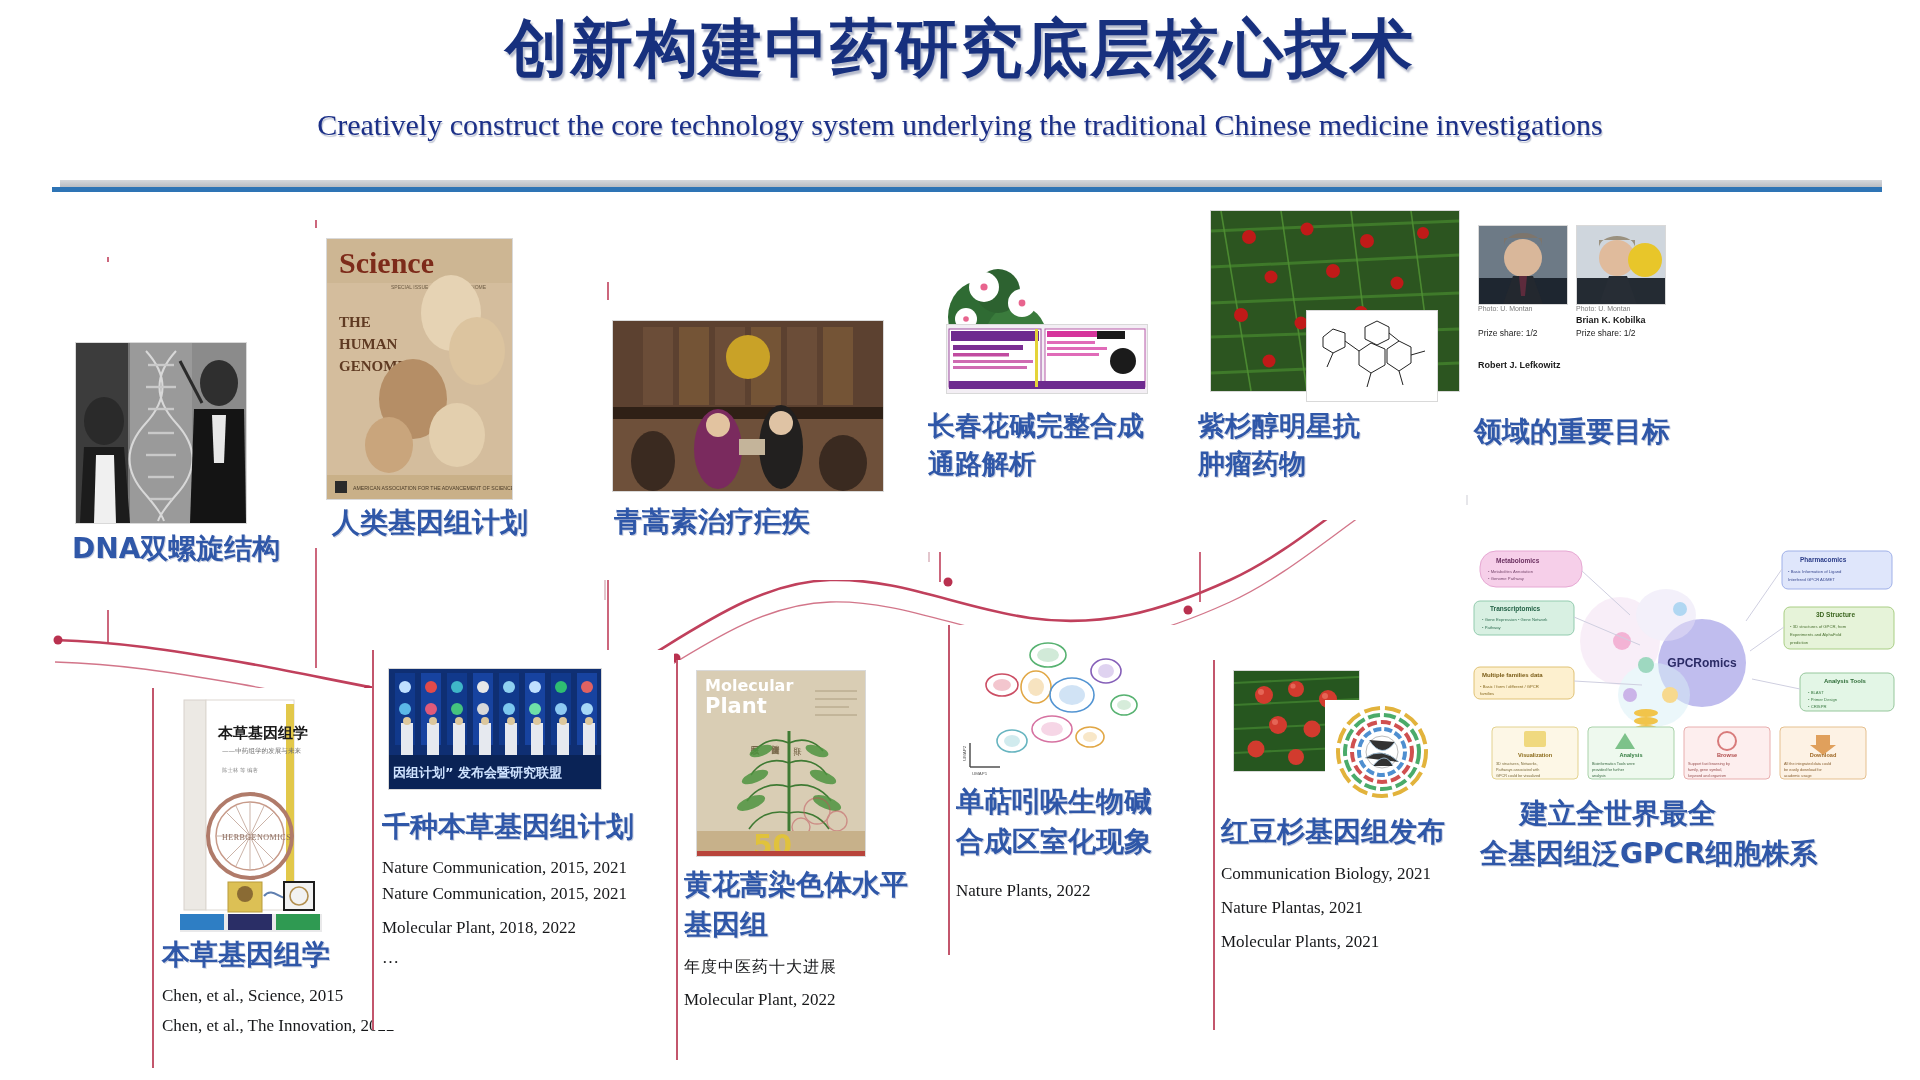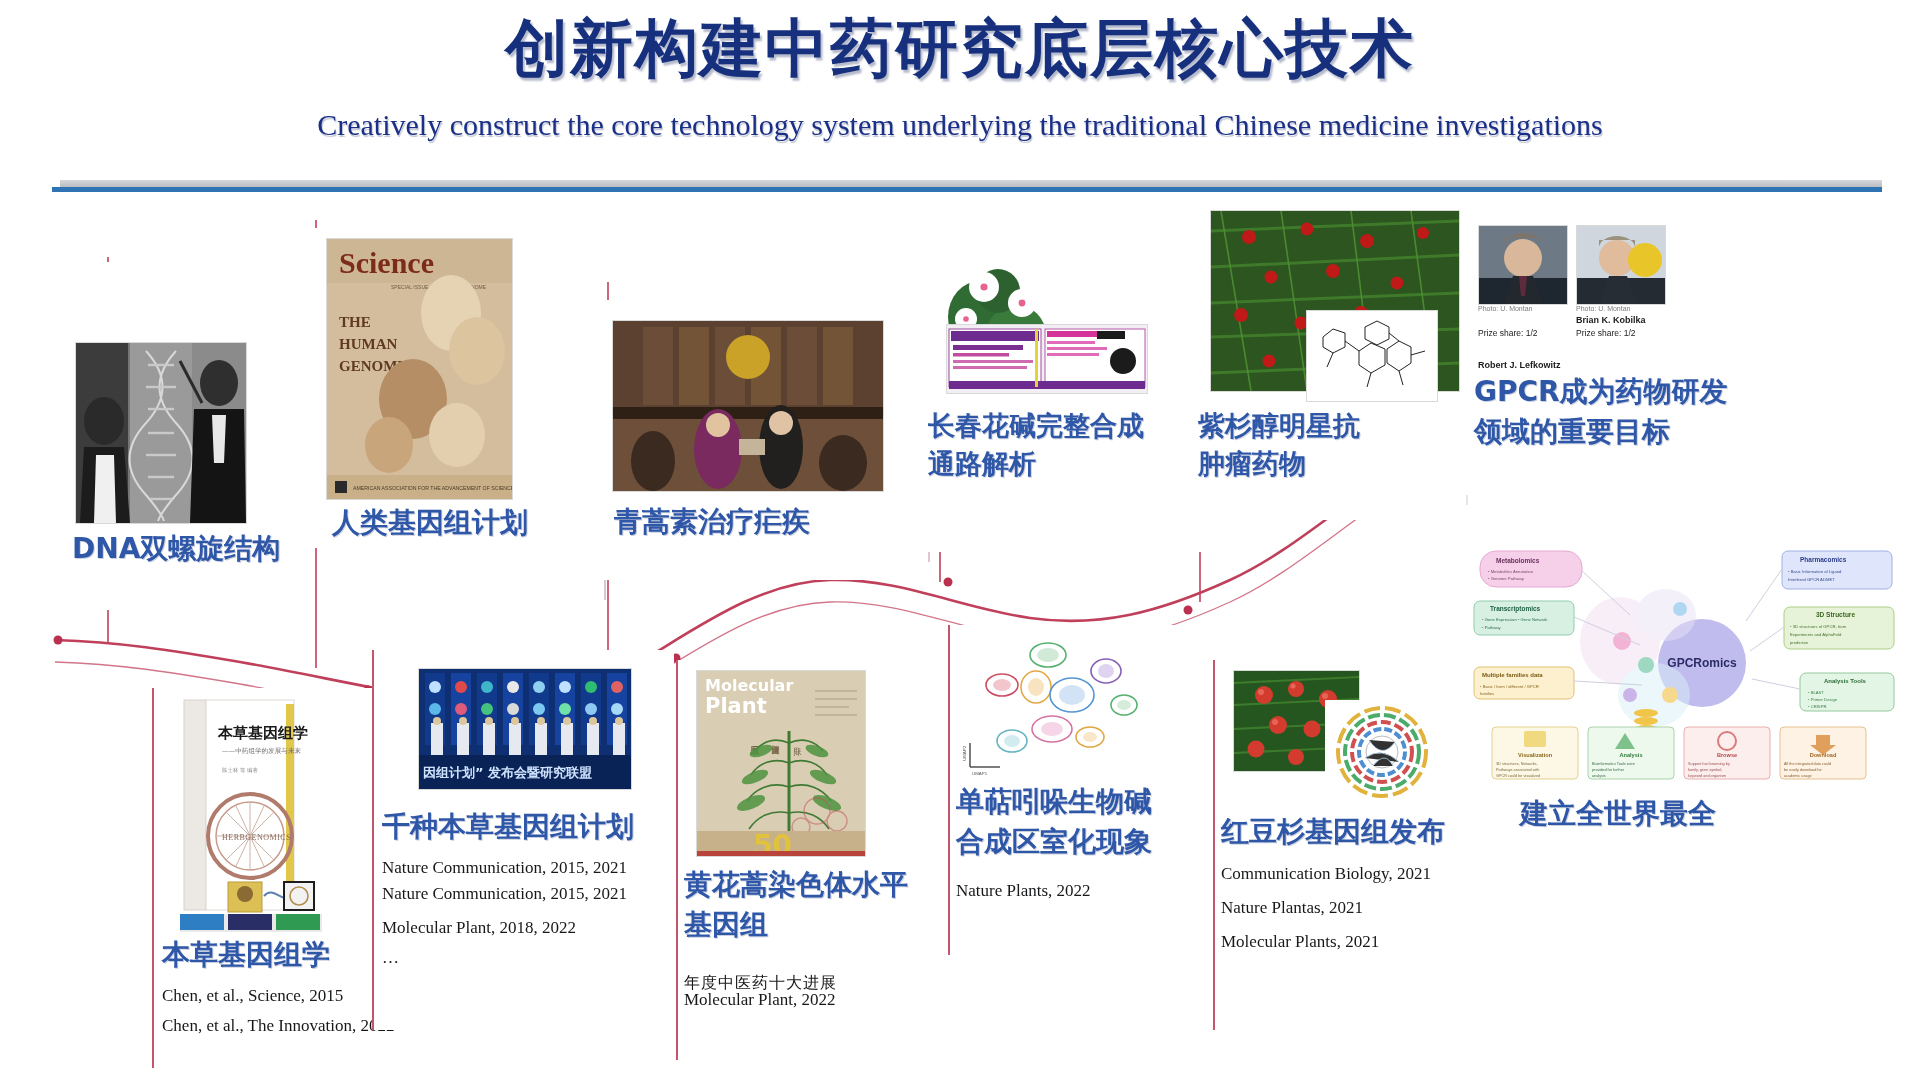--- a/index.html
+++ b/index.html
@@ -59,21 +59,21 @@
   }
   .cap-cn.wrap{white-space:normal;}
   .ref{
     position:absolute;
     font-family:"Liberation Serif", serif;
     font-size:17px;
     color:#17181a;
     line-height:1.85;
     white-space:nowrap;
   }
-  .ref.cn{font-family:"DejaVu Sans", sans-serif;font-size:16px;letter-spacing:1px;margin-top:16px;}
+  .ref.cn{font-family:"DejaVu Sans", sans-serif;font-size:16px;letter-spacing:1px;}
 
   
   .ph{position:absolute;left:0;top:0;right:0;bottom:0;}
   .lbl{position:absolute;font-family:"Liberation Sans",sans-serif;}
 
   .sep{position:absolute;width:2px;background:#e3c6cd;}
 </style>
 </head>
 <body>
 
@@ -331,21 +331,20 @@
       </svg>
     </div>
     <div class="lbl" style="left:12px;top:100px;font-size:7px;color:#7b7b7b;">Photo: U. Montan</div>
     <div class="lbl" style="left:12px;top:110px;font-size:9px;font-weight:bold;color:#1b1b1b;margin-top:45px;">Robert J. Lefkowitz</div>
     <div class="lbl" style="left:12px;top:123px;font-size:8.5px;color:#1b1b1b;">Prize share: 1/2</div>
 
     <div class="lbl" style="left:110px;top:100px;font-size:7px;color:#7b7b7b;">Photo: U. Montan</div>
     <div class="lbl" style="left:110px;top:110px;font-size:9px;font-weight:bold;color:#1b1b1b;">Brian K. Kobilka</div>
     <div class="lbl" style="left:110px;top:123px;font-size:8.5px;color:#1b1b1b;">Prize share: 1/2</div>
 
-    <div class="cap-cn" style="left:8px;top:170px;font-size:28px;">GPCR成为药物研发</div>
     <div class="cap-cn" style="left:8px;top:210px;font-size:28px;">领域的重要目标</div>
   </div>
 
   <div class="card bordL" style="left:152px;top:688px;width:220px;height:380px;">
     <div class="pic" style="left:24px;top:8px;width:140px;height:220px;">
       <svg class="ph" viewBox="0 0 140 220" preserveAspectRatio="none">
         <rect width="140" height="220" fill="#ffffff"></rect>
         <rect x="6" y="4" width="22" height="210" fill="#ece9e4" stroke="#d7d2cb"></rect>
         <rect x="28" y="4" width="88" height="210" fill="#ffffff" stroke="#ddd8d2"></rect>
         <rect x="108" y="8" width="8" height="202" fill="#e2c84a"></rect>
@@ -376,21 +375,21 @@
         <rect x="48" y="0" width="44" height="16" fill="#2a2e66"></rect>
         <rect x="96" y="0" width="44" height="16" fill="#2f9a52"></rect>
       </svg>
     </div>
     <div class="cap-cn" style="left:8px;top:250px;font-size:28px;">本草基因组学</div>
     <div class="ref" style="left:8px;top:292px;">Chen, et al., Science, 2015</div>
     <div class="ref" style="left:8px;top:322px;">Chen, et al., The Innovation, 2022</div>
   </div>
 
   <div class="card bordL" style="left:372px;top:650px;width:300px;height:380px;">
-    <div class="pic pic-b" style="left:14px;top:18px;width:212px;height:120px;margin-left:30px;">
+    <div class="pic pic-b" style="left:14px;top:18px;width:212px;height:120px;">
       <svg class="ph" viewBox="0 0 212 120" preserveAspectRatio="none">
         <rect width="212" height="120" fill="#0f2f73"></rect>
         <g>
           <rect x="6" y="4" width="20" height="72" fill="#11398c"></rect>
           <rect x="32" y="4" width="20" height="72" fill="#1743a0"></rect>
           <rect x="58" y="4" width="20" height="72" fill="#11398c"></rect>
           <rect x="84" y="4" width="20" height="72" fill="#1743a0"></rect>
           <rect x="110" y="4" width="20" height="72" fill="#11398c"></rect>
           <rect x="136" y="4" width="20" height="72" fill="#1743a0"></rect>
           <rect x="162" y="4" width="20" height="72" fill="#11398c"></rect>
@@ -680,15 +679,16 @@
           <path d="M112,26 L160,70"></path>
             <path d="M104,72 L170,100"></path>
           <path d="M104,136 L172,140"></path>
             <path d="M312,24 L276,76"></path>
           <path d="M314,82 L280,106"></path>
             <path d="M330,144 L282,134"></path>
         </g>
       </svg>
     </div>
     <div class="cap-cn" style="left:60px;top:252px;font-size:28px;">建立全世界最全</div>
+    <div class="cap-cn" style="left:20px;top:292px;font-size:28px;">全基因组泛GPCR细胞株系</div>
   </div>
 
 </div>
 
 </body></html>

